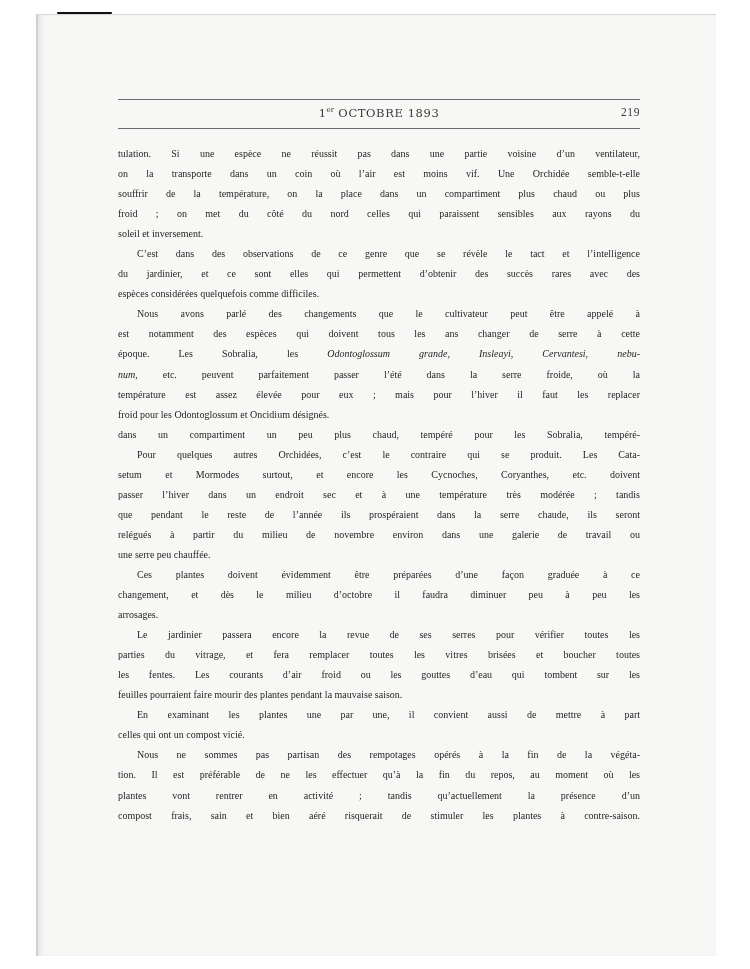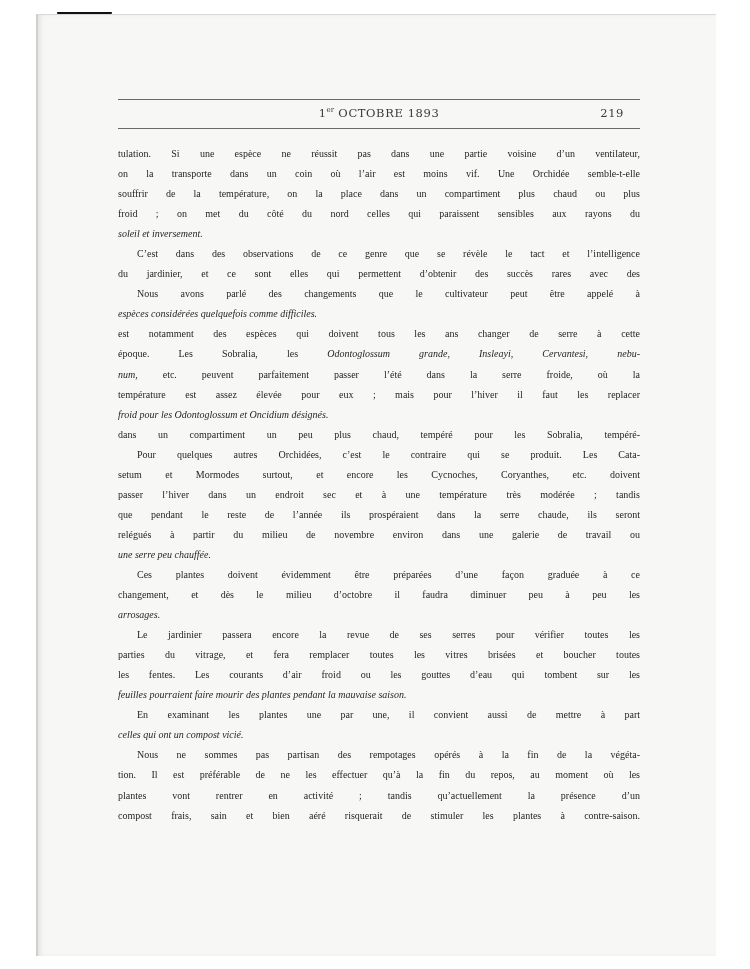--- a/index.html
+++ b/index.html
@@ -62,22 +62,23 @@
       text-align: center;
       top: 2px;
     }
     .running-head sup {
       font-size: 7px;
       vertical-align: 5px;
       letter-spacing: 0;
     }
     .page-number {
       position: absolute;
-      right: 16px;
+      right: 0;
       top: 2px;
+      font-family: Liberation Serif, serif;
     }
     .body-text {
       position: absolute;
       left: 118px;
       top: 144px;
       width: 522px;
       font-family: "Liberation Serif", serif;
       font-size: 10px;
       line-height: 20.05px;
       color: #262626;
@@ -85,21 +86,20 @@
     }
     .line {
       display: block;
       height: 20.05px;
       white-space: nowrap;
       text-align-last: justify;
       text-align: justify;
     }
     .line.last {
       text-align-last: left;
-      font-style: italic;
     }
     .line.indent { padding-left: 19px; }
     .line .it { font-style: italic; }
   </style>
 </head>
 <body>
 
 <div class="scan">
   <div class="binding-mark"></div>
   <div class="page"></div>
@@ -115,23 +115,23 @@
 
   <div class="body-text">
     <span class="line">tulation. Si une espèce ne réussit pas dans une partie voisine d’un ventilateur,</span>
     <span class="line">on la transporte dans un coin où l’air est moins vif. Une Orchidée semble-t-elle</span>
     <span class="line">souffrir de la température, on la place dans un compartiment plus chaud ou plus</span>
     <span class="line">froid ; on met du côté du nord celles qui paraissent sensibles aux rayons du</span>
     <span class="line last">soleil et inversement.</span>
 
     <span class="line indent">C’est dans des observations de ce genre que se révèle le tact et l’intelligence</span>
     <span class="line">du jardinier, et ce sont elles qui permettent d’obtenir des succès rares avec des</span>
+    <span class="line last">espèces considérées quelquefois comme difficiles.</span>
+
     <span class="line indent">Nous avons parlé des changements que le cultivateur peut être appelé à</span>
-
-    <span class="line last">espèces considérées quelquefois comme difficiles.</span>
     <span class="line">est notamment des espèces qui doivent tous les ans changer de serre à cette</span>
     <span class="line"><span>époque. Les Sobralia, les </span><span class="it">Odontoglossum grande, Insleayi, Cervantesi, nebu-</span></span>
     <span class="line"><span class="it">num,</span><span> etc. peuvent parfaitement passer l’été dans la serre froide, où la</span></span>
     <span class="line">température est assez élevée pour eux ; mais pour l’hiver il faut les replacer</span>
     <span class="line last">froid pour les Odontoglossum et Oncidium désignés.</span>
     <span class="line">dans un compartiment un peu plus chaud, tempéré pour les Sobralia, tempéré-</span>
 
     <span class="line indent">Pour quelques autres Orchidées, c’est le contraire qui se produit. Les Cata-</span>
     <span class="line">setum et Mormodes surtout, et encore les Cycnoches, Coryanthes, etc. doivent</span>
     <span class="line">passer l’hiver dans un endroit sec et à une température très modérée ; tandis</span>

